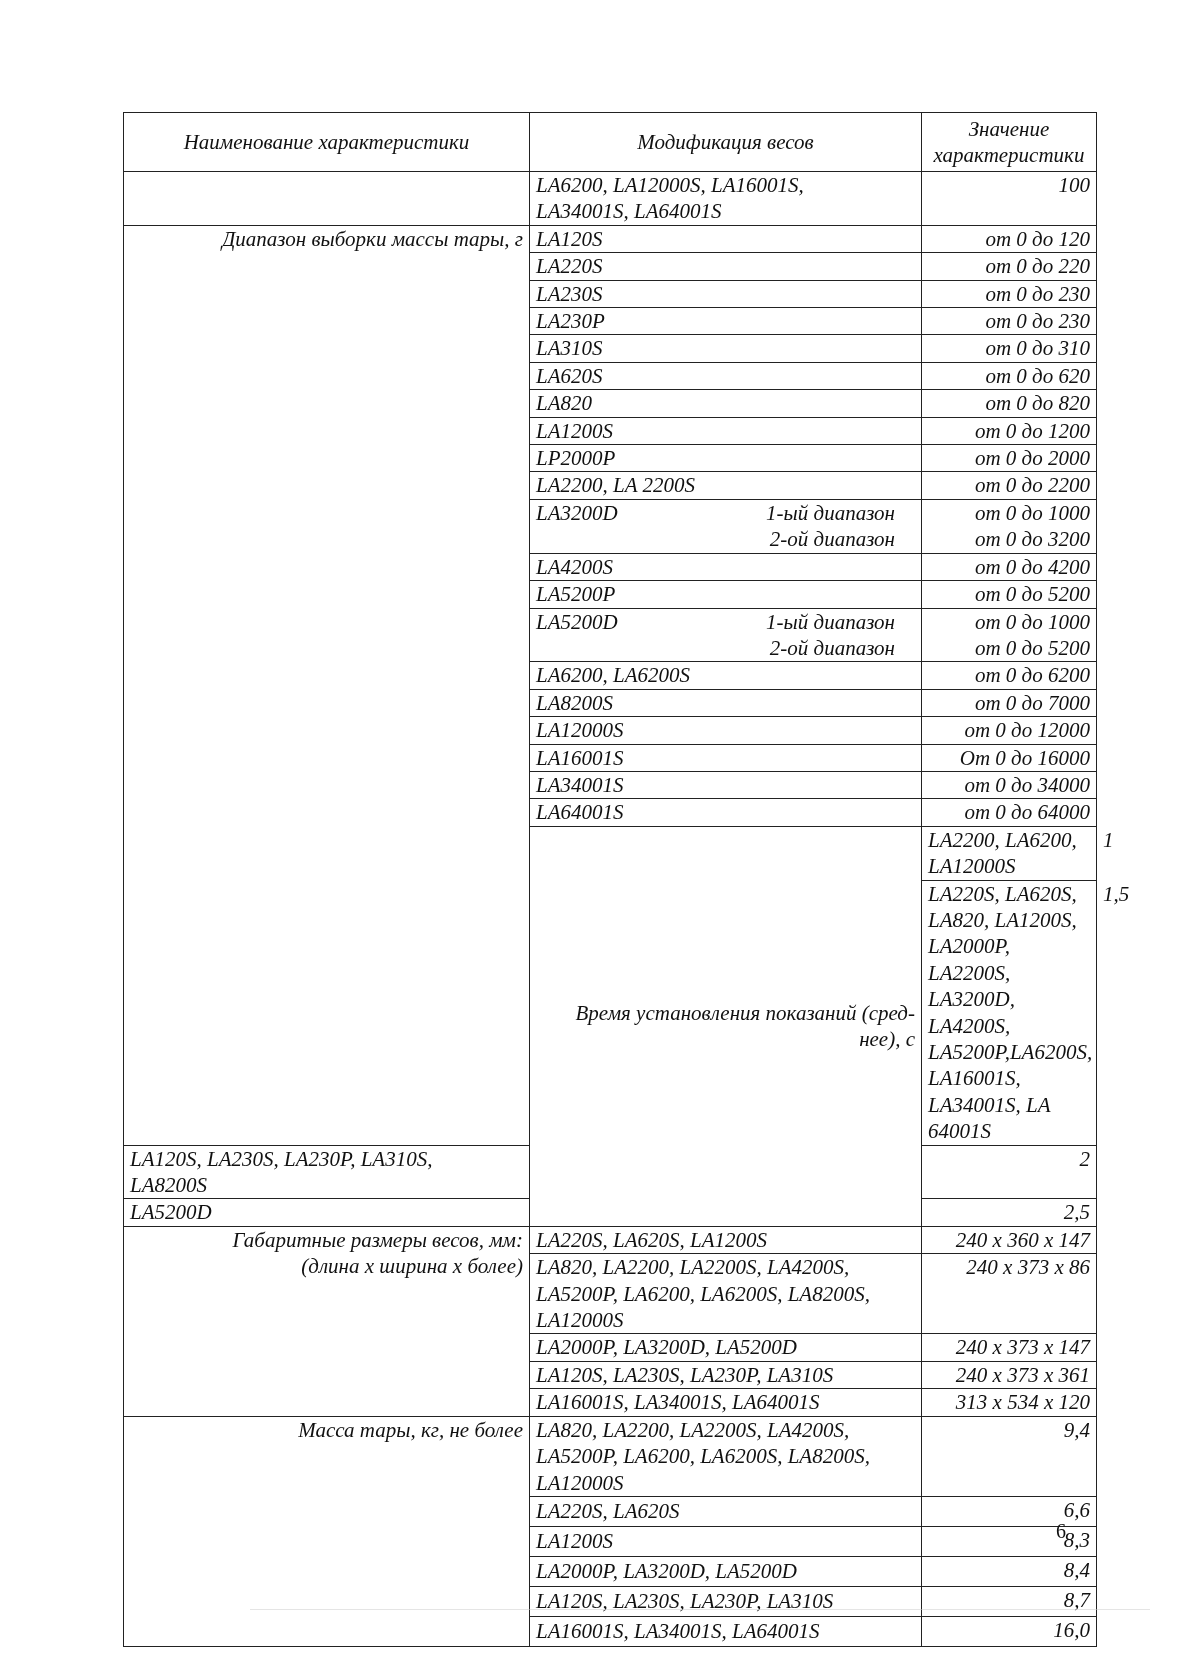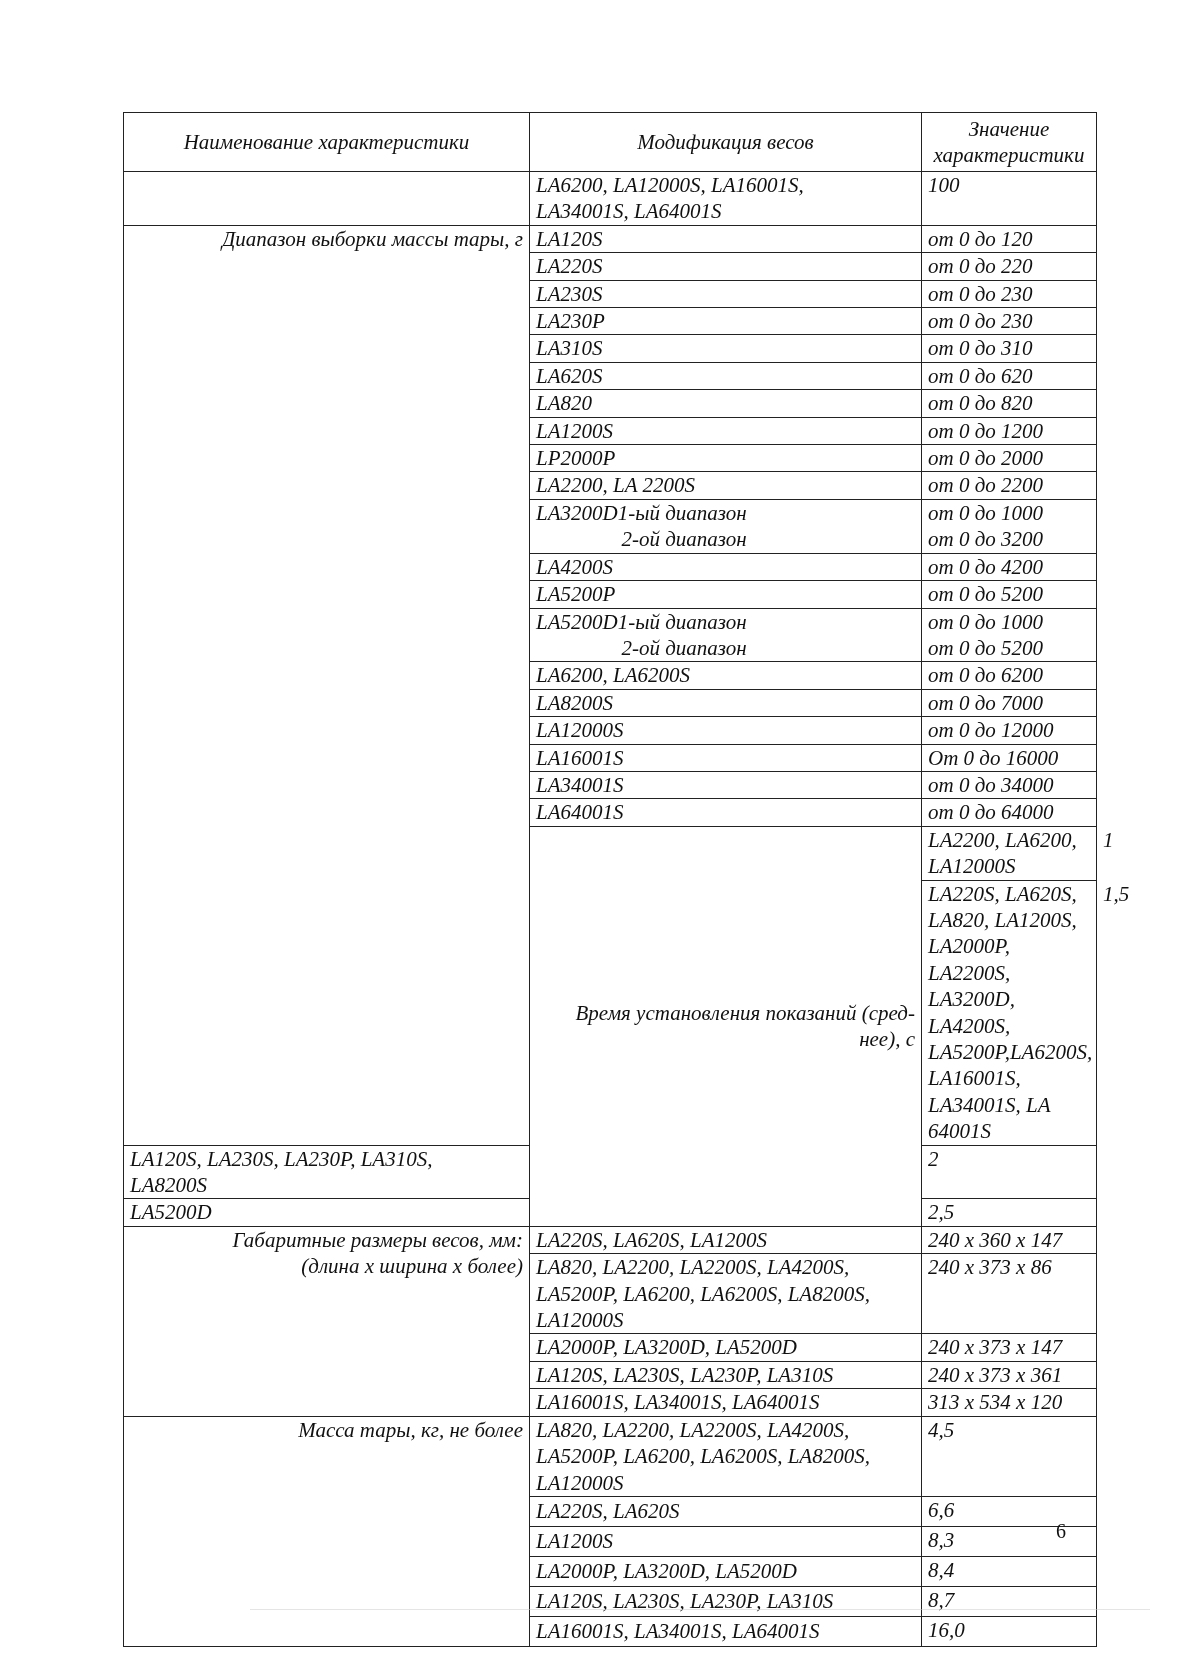--- a/index.html
+++ b/index.html
@@ -5,25 +5,25 @@
   html, body { margin: 0; padding: 0; background: #ffffff; }
   body { width: 1184px; height: 1659px; position: relative; overflow: hidden;
          font-family: "Liberation Serif", "DejaVu Serif", serif; color: #111; }
   .page { position: absolute; left: 0; top: 0; width: 1184px; height: 1659px; }
   table.spec { position: absolute; left: 123px; top: 112px; width: 973px;
                border-collapse: collapse; table-layout: fixed; font-size: 21px; line-height: 26.4px; font-style: italic; }
   table.spec td, table.spec th { border: 1.4px solid #222; padding: 0 6px; vertical-align: top; font-weight: normal; }
   col.c1 { width: 406px; } col.c2 { width: 392px; } col.c3 { width: 175px; }
   th { text-align: center; vertical-align: middle !important; }
   th.h1, th.h2 { height: 58px; }
-  td.val { text-align: left; vertical-align: middle; padding: 0 2px; margin-top: 11px; }
+  td.val { text-align: right; vertical-align: middle; padding: 0 2px; margin-top: 11px; }
   td.name { vertical-align: top; padding-left: 4px; text-align: right; }
   td.name.mid { vertical-align: middle; }
   td.mod { padding-left: 5px; margin-top: 12px; }
-  .rangewrap { display: flex; }
+  .rangewrap { display: flex; justify-content: space-between; }
   .rangewrap .sub { text-align: right; padding-right: 20px; }
   .rangeline { display: block; }
   .vline { display: block; }
   .pagenum { position: absolute; left: 1056px; top: 1520px; font-size: 20px; }
   .scan { position: absolute; height: 1px; background: #ccc; }
 </style>
 </head>
 <body>
 
 <div class="page">
@@ -221,21 +221,21 @@
       <td class="val">313 х 534 х 120</td>
     </tr>
 
     <tr>
       <td class="name" rowspan="6">Масса тары, кг, не более</td>
       <td class="mod">
         <span class="vline">LA820, LA2200, LA2200S, LA4200S,</span>
         <span class="vline">LA5200P, LA6200, LA6200S, LA8200S,</span>
         <span class="vline">LA12000S</span>
       </td>
-      <td class="val">4,5</td>
+      <td class="val">9,4</td>
     </tr>
     <tr style="height:30px">
       <td class="mod" style="vertical-align:middle">LA220S, LA620S</td>
       <td class="val">6,6</td>
     </tr>
     <tr style="height:30px">
       <td class="mod" style="vertical-align:middle">LA1200S</td>
       <td class="val">8,3</td>
     </tr>
     <tr style="height:30px">

